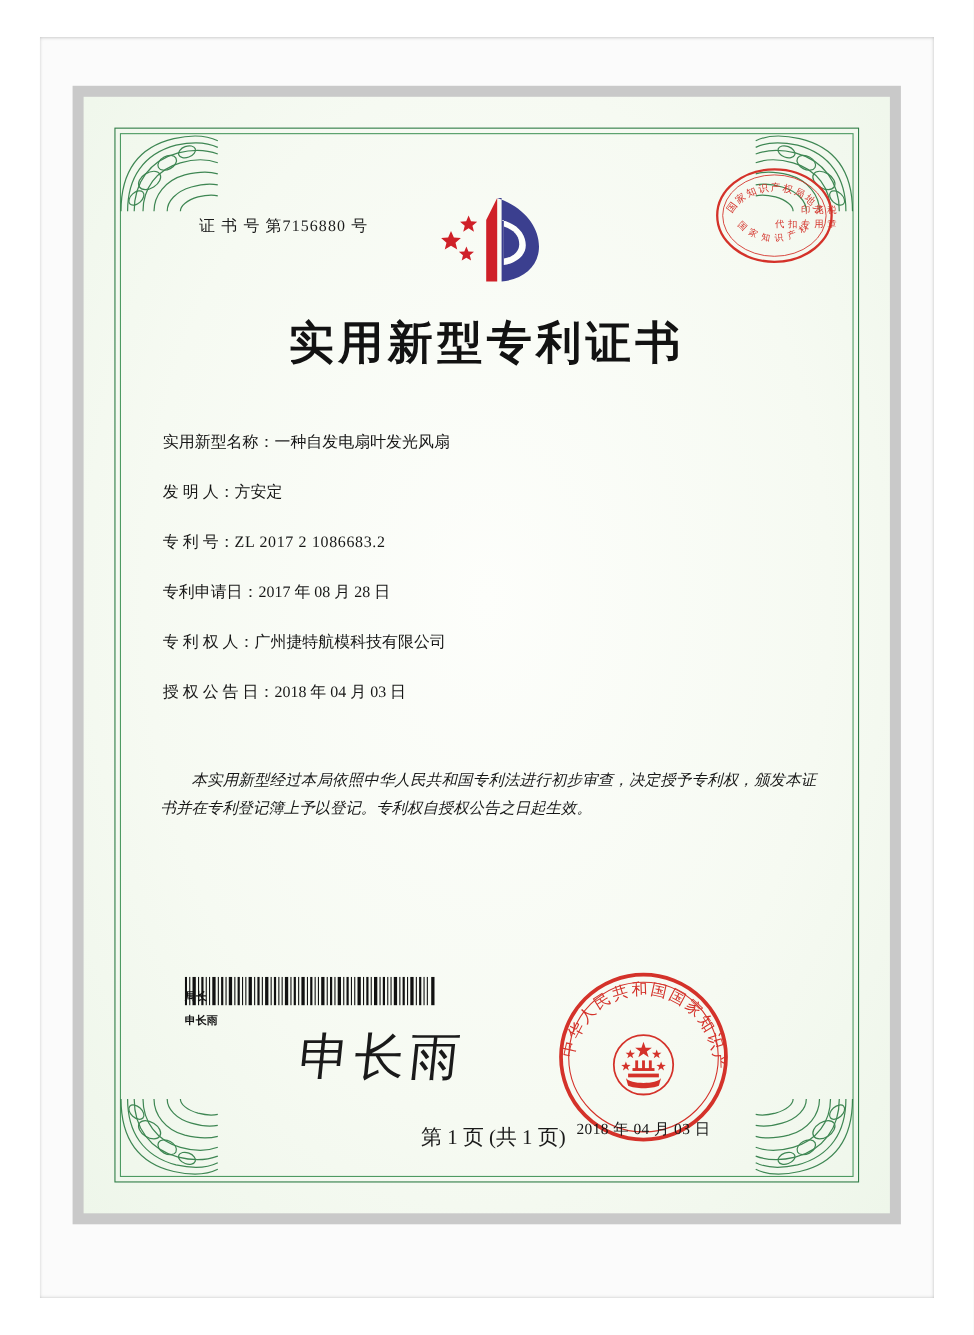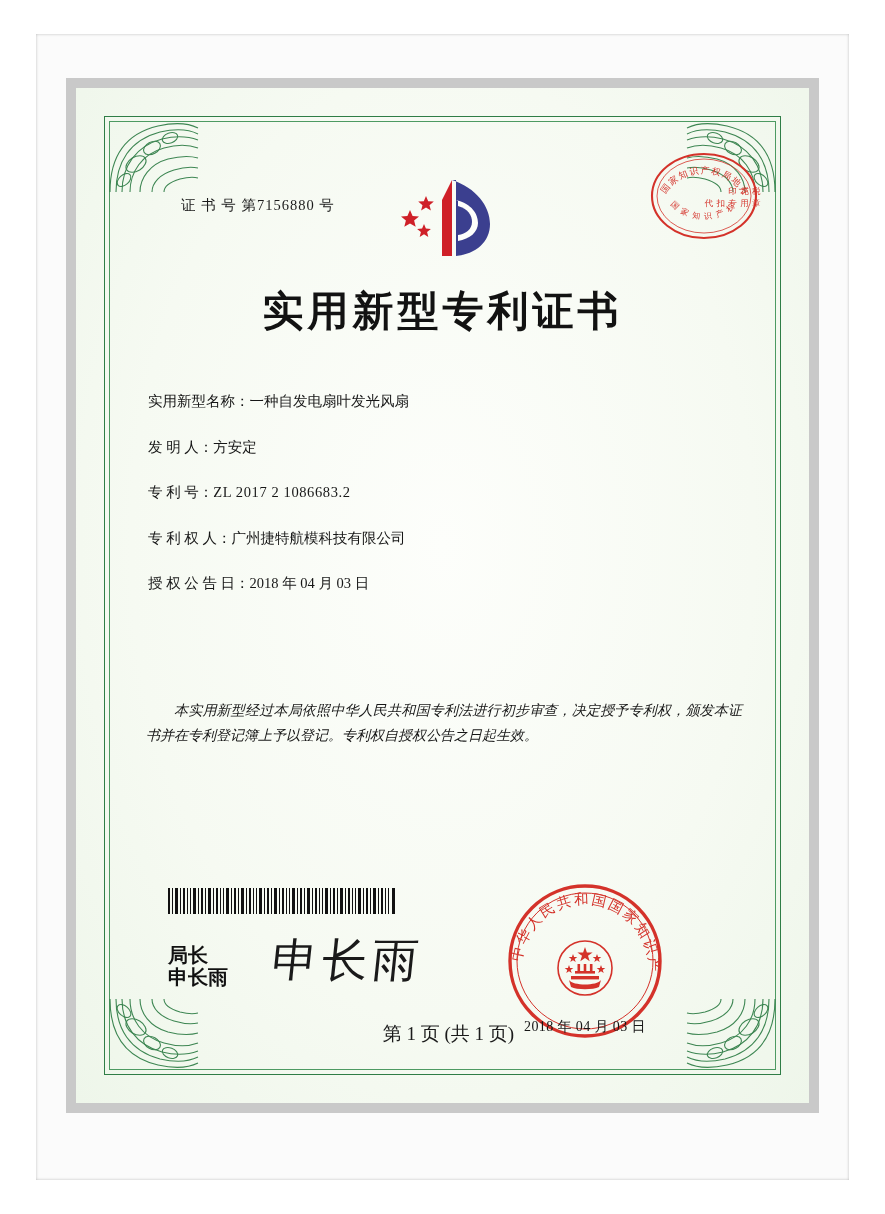--- a/index.html
+++ b/index.html
@@ -177,22 +177,22 @@
     position: absolute;
     left: 92px;
     top: 800px;
     width: 228px;
     height: 26px;
   }
 
   .signature-block {
     position: absolute;
     left: 92px;
-    top: 856px;
-    font-size: 20px;
+    top: 808px;
+    font-size: 10px;
     line-height: 22px;
     color: #111;
     font-weight: 600;
   }
 
   .handwriting {
     position: absolute;
     left: 196px;
     top: 842px;
     font-size: 46px;
@@ -353,20 +353,23 @@
         <div class="field-row">
           <span class="field-label">实用新型名称：</span><span class="field-value">一种自发电扇叶发光风扇</span>
         </div>
         <div class="field-row">
           <span class="field-label">发    明    人：</span><span class="field-value">方安定</span>
         </div>
         <div class="field-row">
           <span class="field-label">专    利    号：</span><span class="field-value mono-val">ZL 2017 2 1086683.2</span>
         </div>
         <div class="field-row">
+          <span class="field-label">专利申请日：</span><span class="field-value">2017 年 08 月 28 日</span>
+        </div>
+        <div class="field-row">
           <span class="field-label">专 利 权 人：</span><span class="field-value">广州捷特航模科技有限公司</span>
         </div>
         <div class="field-row">
           <span class="field-label">授 权 公 告 日：</span><span class="field-value">2018 年 04 月 03 日</span>
         </div>
       </div>
 
       <div class="paragraphs">
         <p>本实用新型经过本局依照中华人民共和国专利法进行初步审查，决定授予专利权，颁发本证书并在专利登记簿上予以登记。专利权自授权公告之日起生效。</p>
       </div>

